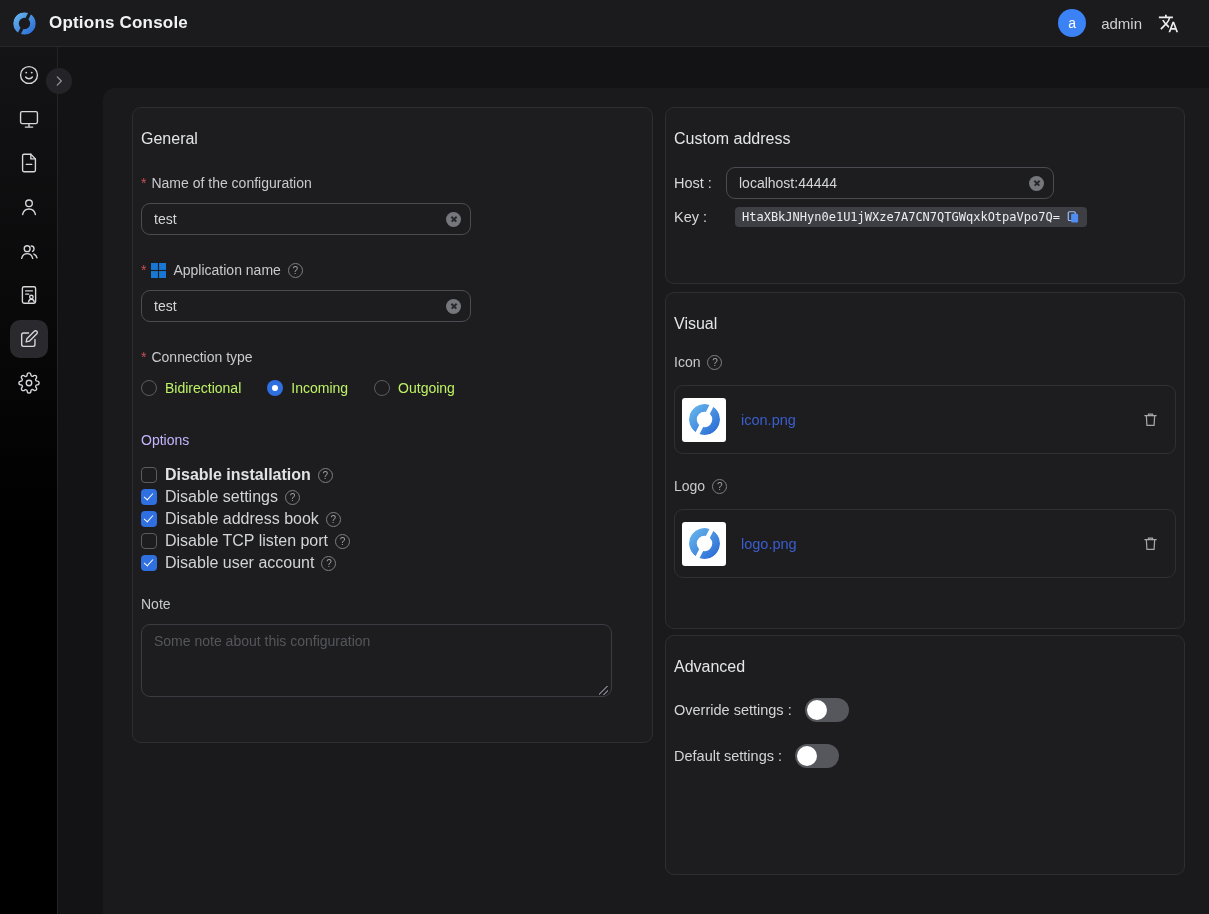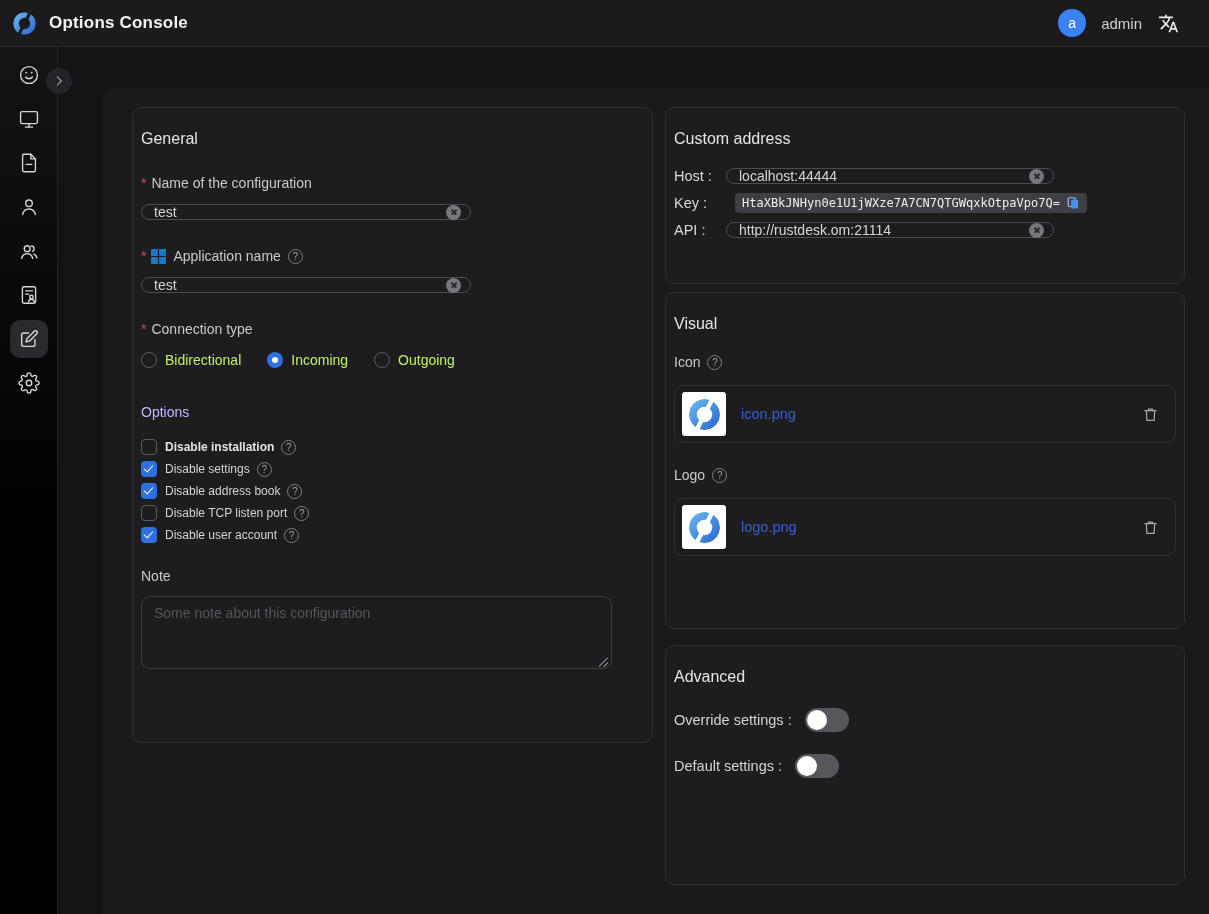--- a/index.html
+++ b/index.html
@@ -50,21 +50,21 @@
   .card-general .card-title { margin-bottom:27px; }
   .field-label { display:flex; align-items:center; gap:7px; font-size:14px; color:#c9cacd;
     margin-bottom:12px; }
   .asterisk { color:#c94f55; font-size:14px; margin-right:-2px; }
   .help { width:15px; height:15px; border-radius:50%; border:1px solid #7d7e83; color:#9fa0a5;
     font-size:10px; display:inline-flex; align-items:center; justify-content:center;
     flex:0 0 auto; cursor:pointer; }
   .win-icon { width:15px; height:15px; display:inline-block; }
 
   .input-wrap { position:relative; width:330px; margin-bottom:27px; }
-  .input-wrap input { width:100%; height:16px; background:transparent; border:1px solid #4b4c52;
+  .input-wrap input { width:100%; height:32px; background:transparent; border:1px solid #4b4c52;
     border-radius:9px; color:#d5d6d8; font-size:14px; padding:0 32px 0 12px; outline:none;
     font-family:"Liberation Sans", sans-serif; }
   .clear-icon { position:absolute; right:10px; top:50%; margin-top:-7.5px; width:15px; height:15px;
     border-radius:50%; background:#76777c; cursor:pointer; }
   .clear-icon::before, .clear-icon::after { content:""; position:absolute; left:50%; top:50%;
     width:7px; height:1.5px; background:#28282c; }
   .clear-icon::before { transform:translate(-50%,-50%) rotate(45deg); }
   .clear-icon::after  { transform:translate(-50%,-50%) rotate(-45deg); }
 
   .radio-row { display:flex; align-items:center; gap:26px; margin-bottom:36px; }
@@ -77,21 +77,21 @@
 
   .options-label { font-size:14px; color:#c4b5fd; margin-bottom:19px; }
   .check-item { display:flex; align-items:center; gap:8px; margin-bottom:6px; height:16px;
     cursor:pointer; }
   .checkbox { width:16px; height:16px; border-radius:4px; border:1px solid #5b5c61;
     position:relative; flex:0 0 auto; }
   .checkbox.checked { border:none; background:#2f6fe0; }
   .checkbox.checked::after { content:""; position:absolute; left:5.2px; top:2.2px; width:4px;
     height:8px; border-right:1.8px solid #fff; border-bottom:1.8px solid #fff;
     transform:rotate(42deg); }
-  .check-label { font-size:12px; color:#d3d4d6; }
+  .check-label { font-size:16px; color:#d3d4d6; }
   .check-label.bold { font-weight:700; color:#e2e3e5; }
   .check-item .help { margin-left:-1px; }
 
   .note-label { font-size:14px; color:#c9cacd; margin:25px 0 12px; }
   .ta-wrap { position:relative; width:471px; }
   .ta-wrap textarea { width:100%; height:73px; background:transparent; border:1px solid #3b3c41;
     border-radius:9px; color:#d5d6d8; font-size:14px; padding:8px 12px; resize:none; outline:none;
     font-family:"Liberation Sans", sans-serif; }
   .ta-wrap textarea::placeholder { color:#55565b; }
   .ta-wrap::after { content:""; position:absolute; right:4px; bottom:6px; width:9px; height:9px;
@@ -106,25 +106,25 @@
   .srv-row { display:flex; align-items:center; margin-bottom:8px; }
   .srv-label { width:52px; flex:0 0 auto; font-size:14.5px; color:#d8d9db; }
   .srv-row .input-wrap { margin-bottom:0; width:328px; }
   .key-chip { margin-left:9px; display:flex; align-items:center; gap:6px; background:#3e3f45;
     border-radius:4px; padding:3px 7px; cursor:default; }
   .key-text { font-family:"DejaVu Sans Mono", monospace; font-size:12px; color:#ecedee;
     white-space:nowrap; }
   .copy-icon { width:14px; height:14px; flex:0 0 auto; cursor:pointer; }
 
   
-  .card-visual { height:337px; margin-bottom:16px; }
+  .card-visual { height:337px; margin-bottom:6px; }
   .card-visual .card-title { margin-bottom:21px; }
   .visual-label { display:flex; align-items:center; gap:7px; font-size:14px; color:#c9cacd;
     margin-bottom:15px; }
-  .file-row { height:58px; border:1px solid #2f3034; border-radius:9px; display:flex;
+  .file-row { height:69px; border:1px solid #2f3034; border-radius:9px; display:flex;
     align-items:center; padding:0 16px 0 7px; margin-bottom:24px; }
   .thumb { width:44px; height:44px; background:#fff; border-radius:3px; display:flex;
     align-items:center; justify-content:center; flex:0 0 auto; }
   .thumb svg { width:37px; height:37px; }
   .file-name { margin-left:15px; font-size:14.5px; color:#3a5ecc; cursor:pointer; }
   .trash-btn { margin-left:auto; width:17px; height:17px; color:#a6a7ab; cursor:pointer; }
   .trash-btn svg { width:17px; height:17px; stroke:#a6a7ab; fill:none; stroke-width:1.3;
     stroke-linecap:round; stroke-linejoin:round; }
 
   
@@ -338,27 +338,20 @@
       <div class="srv-row">
         <span class="srv-label">Key :</span>
         <span class="key-chip">
           <span class="key-text">HtaXBkJNHyn0e1U1jWXze7A7CN7QTGWqxkOtpaVpo7Q=</span>
           <svg class="copy-icon" viewBox="0 0 16 16">
               <rect x="2.6" y="2" width="8" height="10" rx="1.2" fill="none" stroke="#9dbcf5" stroke-width="1.4"></rect>
               <rect x="5.8" y="4.2" width="8" height="10" rx="1.2" fill="#4e8df2"></rect>
             </svg>
         </span>
       </div>
-      <div class="srv-row">
-        <span class="srv-label">API :</span>
-        <div class="input-wrap">
-          <input type="text" value="http://rustdesk.om:21114" style="">
-          <span class="clear-icon"></span>
-        </div>
-      </div>
     </div>
 
     <div class="card card-visual">
       <div class="card-title">Visual</div>
       <div class="visual-label">
         <span>Icon</span>
         <span class="help">?</span>
       </div>
       <div class="file-row">
         <span class="thumb">

